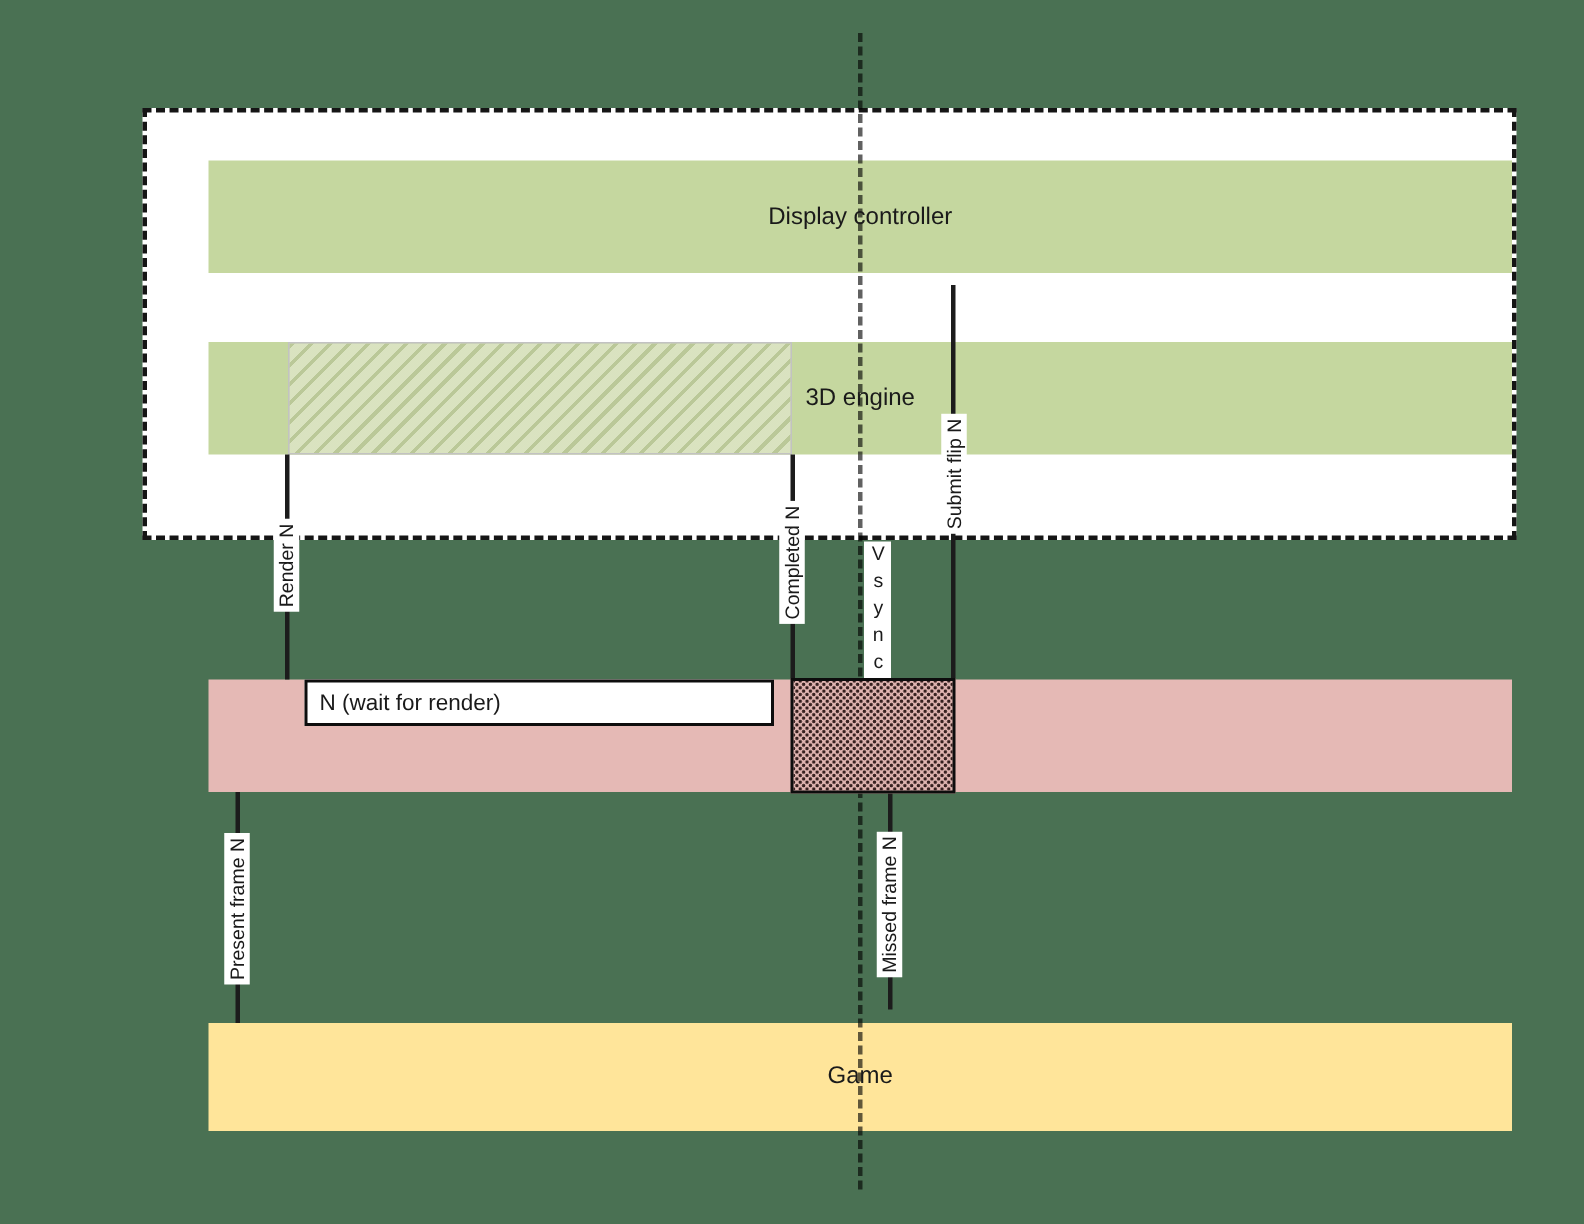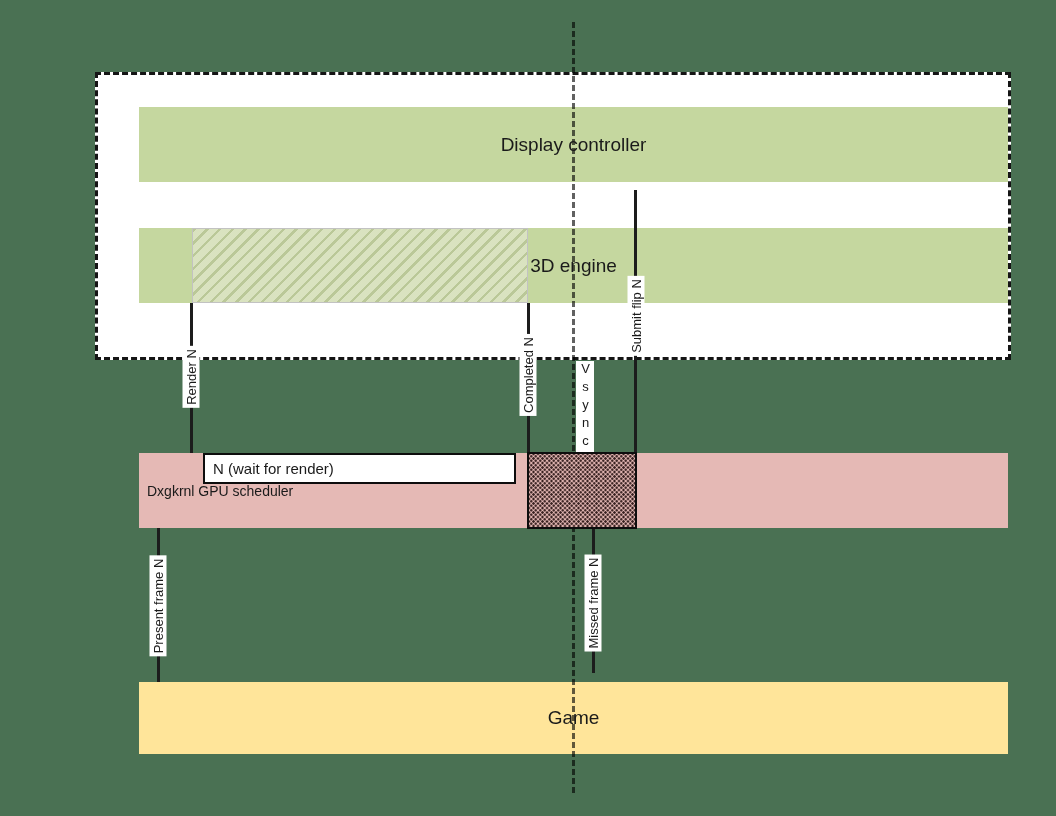--- a/index.html
+++ b/index.html
@@ -73,21 +73,21 @@
     display:flex;align-items:center;
     padding-left:8px;
     font-size:15px;
     z-index:6;
     margin-top:40px;
   }
   
   .lane-label{
     position:absolute;left:139px;width:869px;
     display:flex;align-items:center;justify-content:center;
-    font-size:19px;
+    font-size:16px;
     z-index:7;
     pointer-events:none;
   }
   .lbl-display{top:107px;height:75px;}
   .lbl-3d{top:228px;height:75px;}
   .lbl-sched{top:453px;height:75px;justify-content:flex-start;padding-left:8px;width:861px;font-size:14px;}
   .lbl-game{top:682px;height:72px;border-radius:29px;}
   
   .vlabel{
     position:absolute;
@@ -139,21 +139,20 @@
   <div class="cline line-missed"></div>
 
   <div class="dot-box"></div>
 
   <div class="wait-box">
     <span>N (wait for render)</span>
   </div>
 
   <div class="lane-label lbl-display">Display controller</div>
   <div class="lane-label lbl-3d">3D engine</div>
-  <div class="lane-label lbl-sched">Dxgkrnl GPU scheduler</div>
   <div class="lane-label lbl-game">Game</div>
 
   <div class="vlabel vl-render">Render N</div>
   <div class="vlabel vl-completed">Completed N</div>
   <div class="vlabel vl-submit">Submit flip N</div>
   <div class="vlabel vl-present">Present frame N</div>
   <div class="vlabel vl-missed">Missed frame N</div>
 
   <div class="vsync-label">Vsync</div>
 

